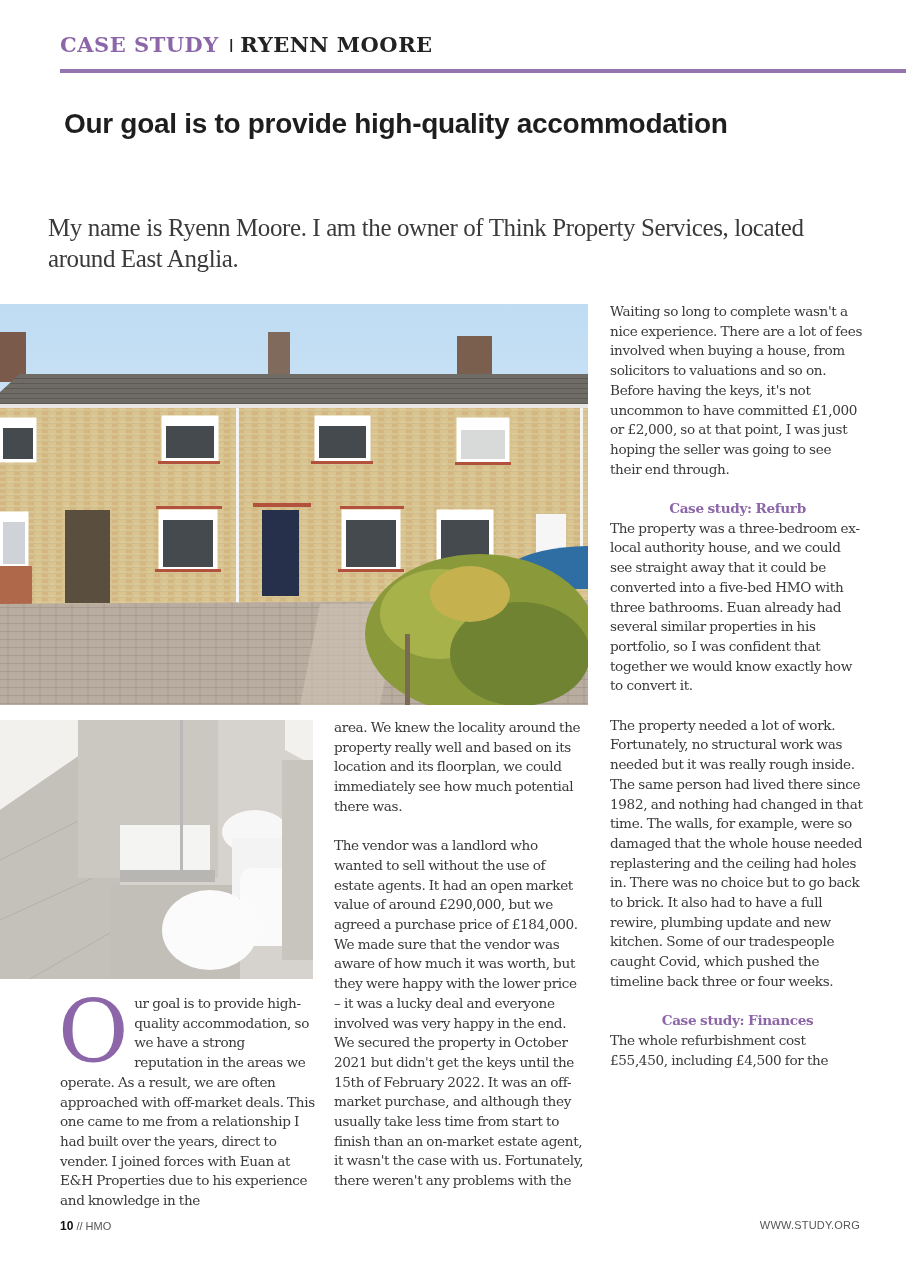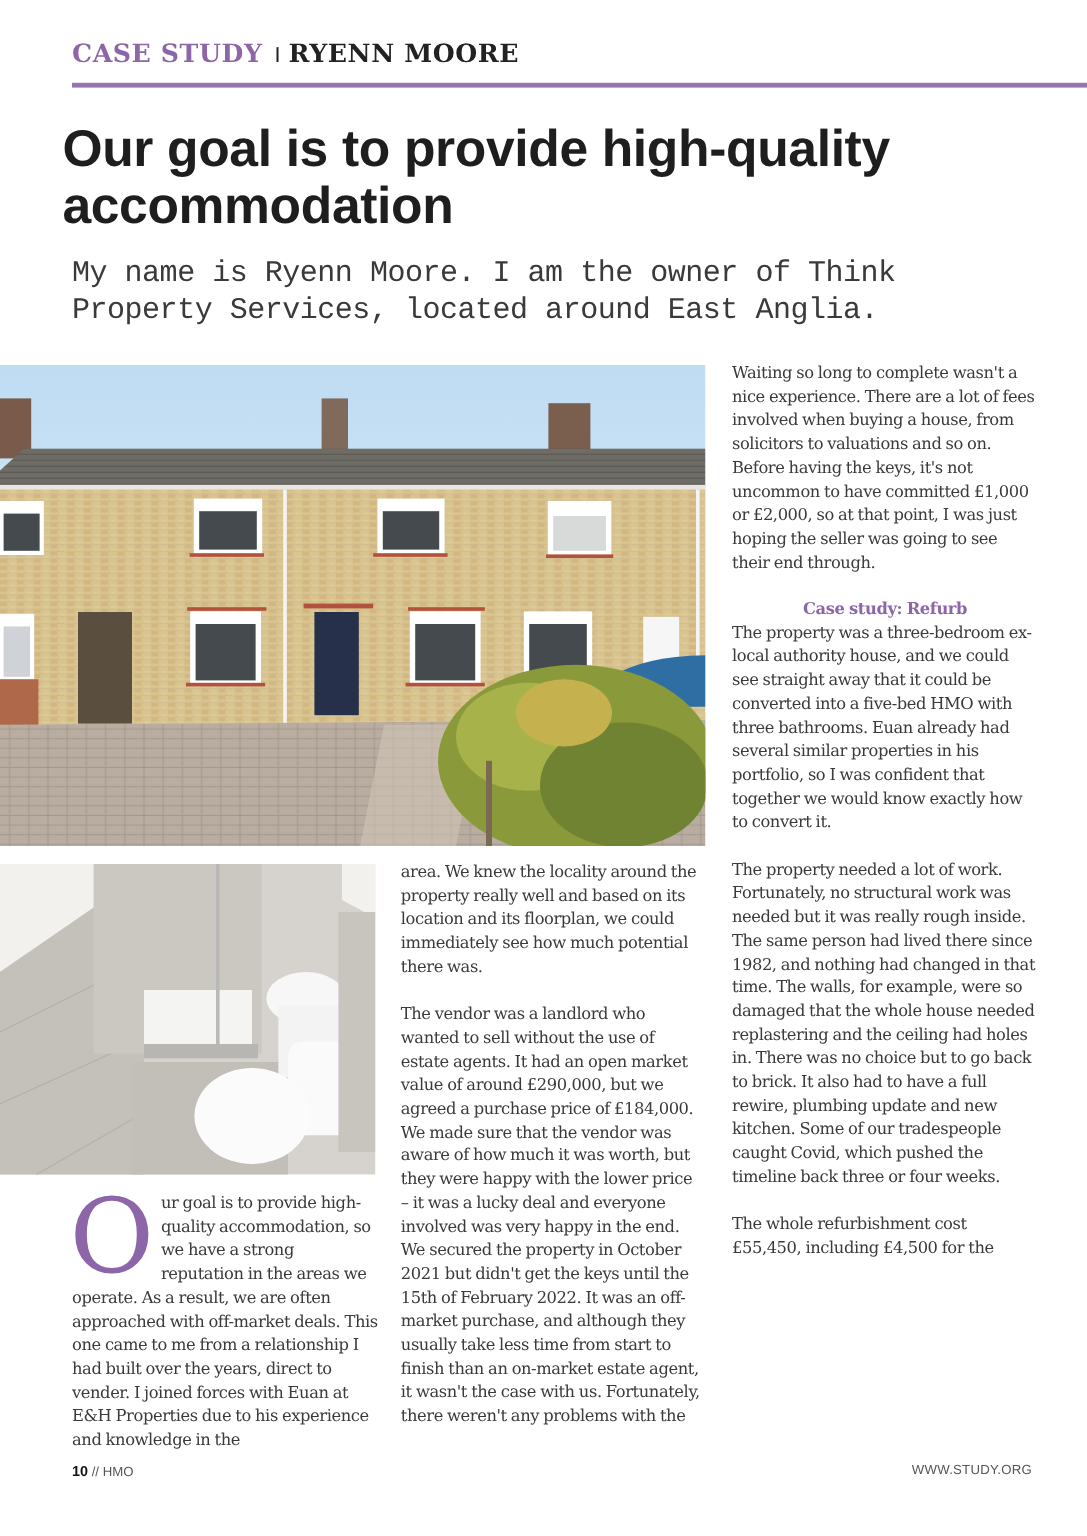--- a/index.html
+++ b/index.html
@@ -12,27 +12,27 @@
     position: absolute; left: 60px; top: 32px;
     font-family: "DejaVu Serif", serif; font-size: 21px; letter-spacing: 0.5px;
     white-space: nowrap;
   }
   .kicker .section { color: #8c66a8; font-weight: bold; }
   .kicker .sep { color: #222; font-family: "Liberation Sans", sans-serif; margin: 0 6px 0 10px; font-size: 18px; }
   .kicker .name { color: #222; font-weight: bold; }
   .rule { position: absolute; left: 60px; right: 0; top: 69px; height: 4px; background: #9575b0; }
 
   h1.headline {
-    position: absolute; left: 52px; top: 100px; width: 800px; margin: 0;
+    position: absolute; left: 64px; top: 100px; width: 800px; margin: 0;
     font-family: "Liberation Sans", sans-serif; font-weight: bold;
-    font-size: 43px; line-height: 48px; color: #1e1e1e; letter-spacing: -0.3px;
+    font-size: 28px; line-height: 48px; color: #1e1e1e; letter-spacing: -0.3px;
   }
   .standfirst {
-    position: absolute; left: 60px; top: 212px; width: 810px; margin: 0;
-    font-family: Liberation Mono, monospace; font-weight: normal;
+    position: absolute; left: 48px; top: 212px; width: 810px; margin: 0;
+    font-family: Liberation Serif, serif; font-weight: normal;
     font-size: 25px; line-height: 31px; color: #3a3a3a; letter-spacing: -0.4px;
   }
 
   .photo { position: absolute; overflow: hidden; }
   .photo-house { left: 0; top: 304px; width: 588px; height: 401px; }
   .photo-bath { left: 0; top: 720px; width: 313px; height: 259px; }
 
   .col {
     position: absolute; font-size: 13.6px; line-height: 19.7px; color: #3a3a3a;
     letter-spacing: -0.35px; word-spacing: -0.5px;
@@ -184,20 +184,20 @@
 
 <div class="col col2">
   <p>area. We knew the locality around the property really well and based on its location and its floorplan, we could immediately see how much potential there was.</p>
   <p class="last">The vendor was a landlord who wanted to sell without the use of estate agents. It had an open market value of around £290,000, but we agreed a purchase price of £184,000. We made sure that the vendor was aware of how much it was worth, but they were happy with the lower price – it was a lucky deal and everyone involved was very happy in the end. We secured the property in October 2021 but didn't get the keys until the 15th of February 2022. It was an off-market purchase, and although they usually take less time from start to finish than an on-market estate agent, it wasn't the case with us. Fortunately, there weren't any problems with the</p>
 </div>
 
 <div class="col col3">
   <p>Waiting so long to complete wasn't a nice experience. There are a lot of fees involved when buying a house, from solicitors to valuations and so on. Before having the keys, it's not uncommon to have committed £1,000 or £2,000, so at that point, I was just hoping the seller was going to see their end through.</p>
   <p><span class="sub">Case study: Refurb</span><span>The property was a three-bedroom ex-local authority house, and we could see straight away that it could be converted into a five-bed HMO with three bathrooms. Euan already had several similar properties in his portfolio, so I was confident that together we would know exactly how to convert it.</span></p>
   <p>The property needed a lot of work. Fortunately, no structural work was needed but it was really rough inside. The same person had lived there since 1982, and nothing had changed in that time. The walls, for example, were so damaged that the whole house needed replastering and the ceiling had holes in. There was no choice but to go back to brick. It also had to have a full rewire, plumbing update and new kitchen. Some of our tradespeople caught Covid, which pushed the timeline back three or four weeks.</p>
-  <p class="last"><span>The whole refurbishment cost £55,450, including £4,500 for the</span></p>
+  <p class="last"><span class="sub">Case study: Finances</span><span>The whole refurbishment cost £55,450, including £4,500 for the</span></p>
 </div>
 
 <div class="footer footer-left">
   <span class="page-num">10</span>
   <span>// HMO</span>
 </div>
 <div class="footer footer-right">WWW.STUDY.ORG</div>
 
 </body></html>

